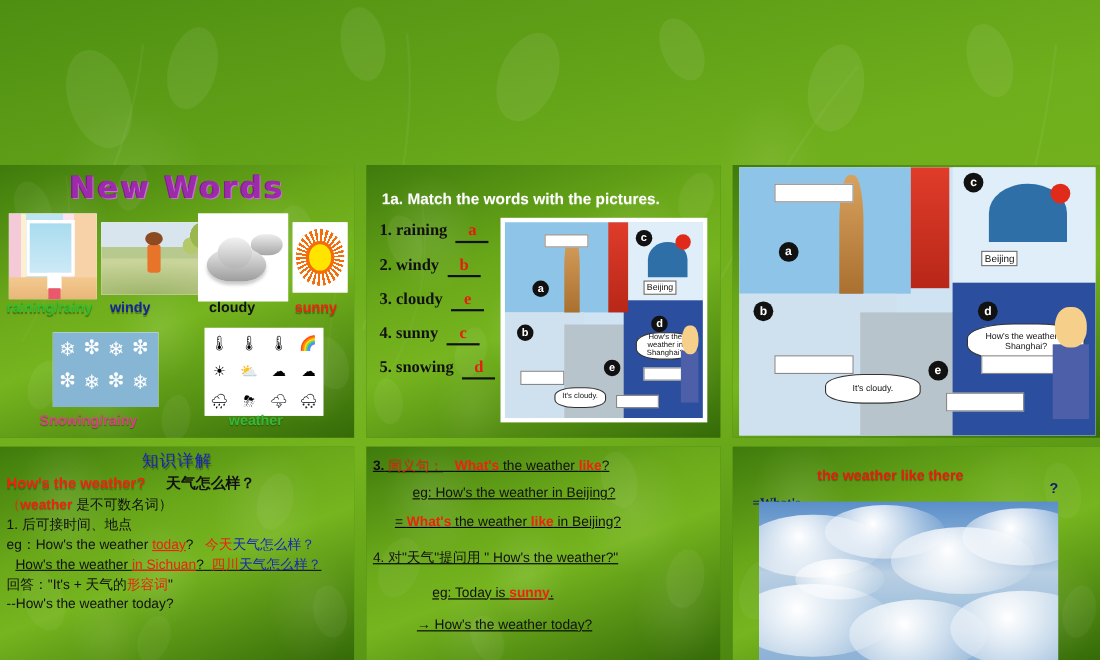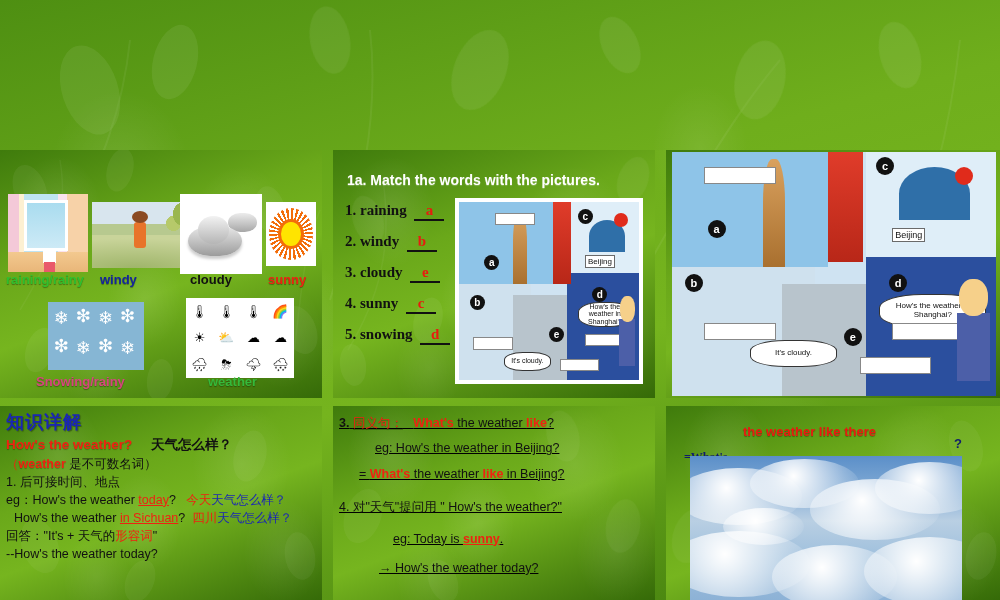--- a/index.html
+++ b/index.html
@@ -178,30 +178,30 @@
   .scene .boy{ position:absolute; background:#4c5fa8; }
   .scene .boy:before{ content:""; position:absolute; left:5%; top:-50%; width:90%; height:55%;
       background:#f6d08a; border-radius:45%; }
   .scene .sun{ position:absolute; width:14px; height:14px; border-radius:50%; background:#e02b1b; }
 
   
   .s3-wrap{ position:absolute; inset:0; padding:2px 4px 2px 6px; }
 
   
   .s4{ position:absolute; inset:0; padding:4px 6px; }
-  .s4-title{ font-size:18px; font-weight:700; color:#1a26b5;
+  .s4-title{ text-align:center; font-size:15px; font-weight:400; color:#1a26b5;
       font-family:"DejaVu Sans", sans-serif; letter-spacing:1px;
       text-shadow:1px 1px 1px rgba(0,0,0,.35); margin-bottom:1px;}
   .s4 p{ font-size:12.5px; color:#111; line-height:1.45; white-space:nowrap; }
   .red{ color:#ee2211; } .redb{ color:#ee2211; font-weight:700; }
   .redu{ color:#ee2211; text-decoration:underline; }
   .blue{ color:#1a26b5; }
   .sh{ text-shadow:0 1px 1px rgba(0,0,0,.25); }
   .s4 .l1{ font-weight:700; font-size:13.5px; }
-  .ind{ padding-left:8px; }
+  .ind{ padding-left:8px;text-decoration:underline; }
 
   
   .s5{ position:absolute; inset:0; padding:8px 6px;text-decoration:underline; }
   .s5 p{ font-size:12.5px; color:#111; line-height:1.55; white-space:nowrap; }
   .s5 .r1{ margin-top:6px; }
 
   
   .s6-title{ position:absolute; left:34px; top:6px; font-size:15px; font-weight:700;
       color:#12247e; text-shadow:0 1px 1px rgba(255,255,255,.2); white-space:nowrap; }
   .s6-line2{ position:absolute; left:18px; top:44px; font-size:12px; font-weight:700;
@@ -260,20 +260,21 @@
           <ellipse cx="300" cy="180" rx="16" ry="25" transform="rotate(-22 300 180)"></ellipse>
           <ellipse cx="160" cy="230" rx="13" ry="21" transform="rotate(8 160 230)"></ellipse>
         </g>
         <g stroke="#ffffff" stroke-width="1.5" fill="none" opacity="0.3">
           <path d="M20 160 C 50 110 70 70 60 10"></path>
           <path d="M290 230 C 300 170 300 110 320 60"></path>
         </g>
       </svg>
     </div>
     <div class="sc">
+      <div class="nw-title">New Words</div>
 
       <div class="pic rain-img">
         <div class="rainpic">
             <div class="floor"></div>
             <div class="girl"></div>
           </div>
       </div>
       <div class="pic windy-img">
         <div class="windpic">
             <div class="hill"></div>

